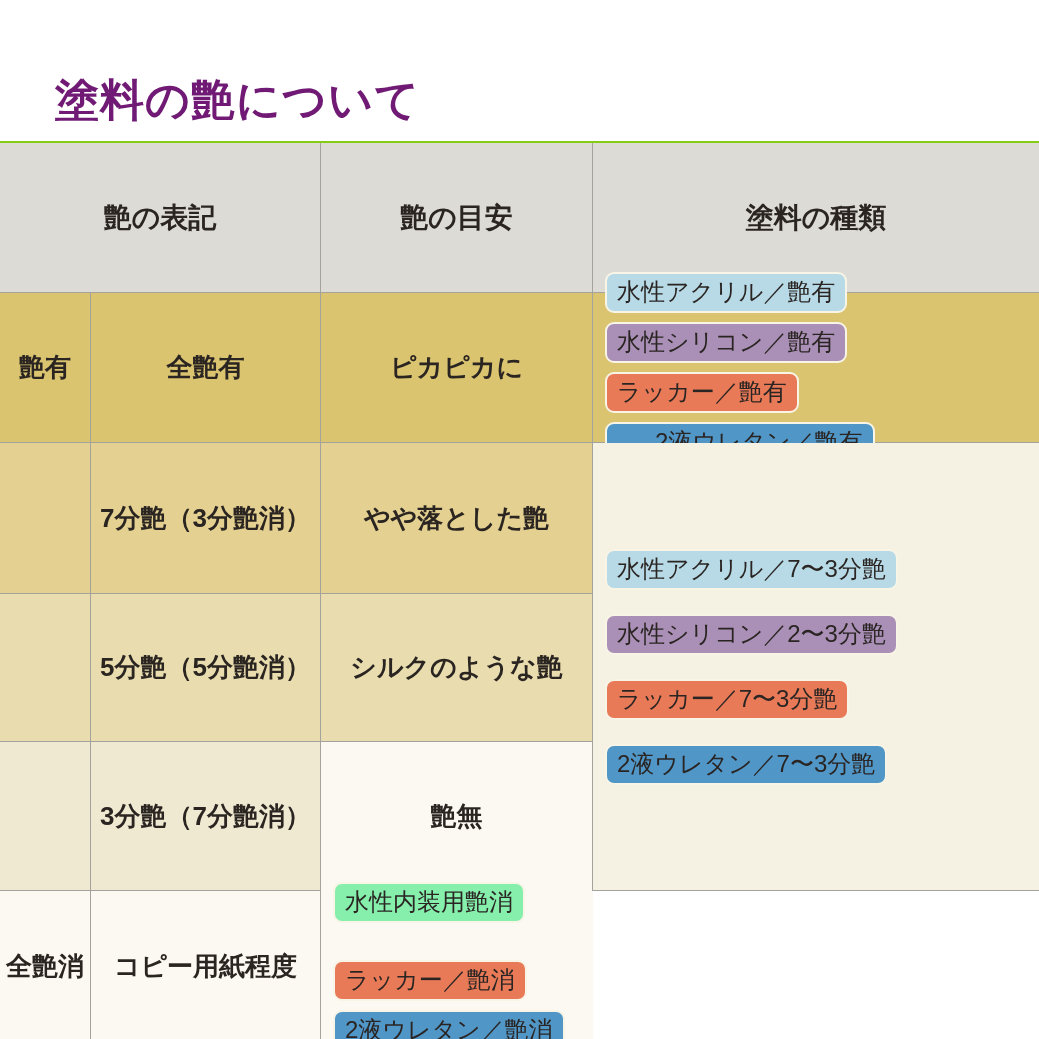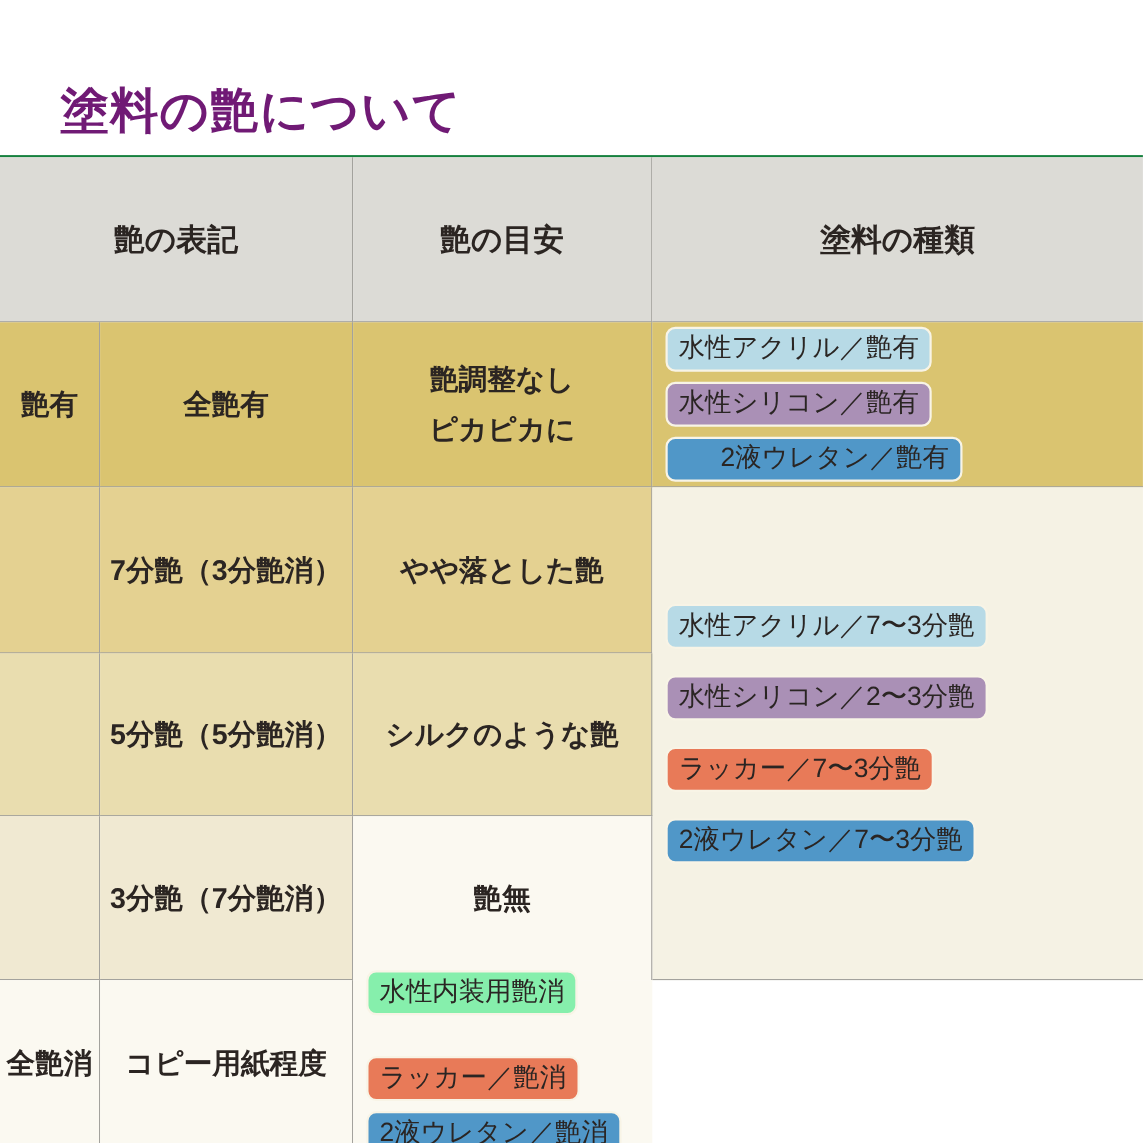--- a/index.html
+++ b/index.html
@@ -6,21 +6,21 @@
   body{font-family:"Liberation Sans", sans-serif;color:#2b2522;}
   .page{position:relative;width:1039px;height:1039px;background:#ffffff;overflow:hidden;}
 
   .title{position:absolute;left:55px;top:42px;font-size:44px;font-weight:700;color:#701a75;letter-spacing:1px;white-space:nowrap;}
 
   .gloss-table{
     position:absolute;left:0;top:141px;width:1039px;height:864px;
     display:grid;
     grid-template-columns:91px 230px 272px 446px;
     grid-template-rows:150px 150px 151px 148px 149px 150px;
-    border-top:2px solid #15803d;
+    border-top:2px solid #84cc16;
     box-sizing:border-box;
   }
   .cell{
     box-sizing:border-box;
     display:flex;align-items:center;justify-content:center;
     font-weight:700;font-size:26px;color:#2b2522;
     border-right:1px solid #a3a29d;border-bottom:1px solid #a3a29d;
     text-align:center;line-height:1.55;
   }
   .cell.last-col{border-right:none;}
@@ -66,28 +66,28 @@
   <div class="gloss-table">
 
     <div class="cell header span2">艶の表記</div>
     <div class="cell header">艶の目安</div>
     <div class="cell header last-col">塗料の種類</div>
 
     <div class="cell bg-r1">艶有</div>
     <div class="cell bg-r1">全艶有</div>
     <div class="cell bg-r1 two-line">
       <div>
-        <div>艶調整なし</div>
         <div>ピカピカに</div>
       </div>
     </div>
     <div class="cell bg-r1 last-col paint-cell">
       <div class="badge-wrap-row">
         <span class="badge" style="background: rgb(183, 218, 230);">水性アクリル／艶有</span>
         <span class="badge" style="background: rgb(170, 144, 182);">水性シリコン／艶有</span>
+        <span class="badge" style="background: rgb(232, 122, 88);">ラッカー／艶有</span>
         <span class="badge" style="background: rgb(80, 151, 200); padding-left: 48px;">2液ウレタン／艶有</span>
       </div>
     </div>
 
     <div class="cell bg-r2"></div>
     <div class="cell bg-r2">7分艶（3分艶消）</div>
     <div class="cell bg-r2">やや落とした艶</div>
 
     <div class="cell bg-paint last-col paint-cell paint-merged">
       <div class="badge-col">

